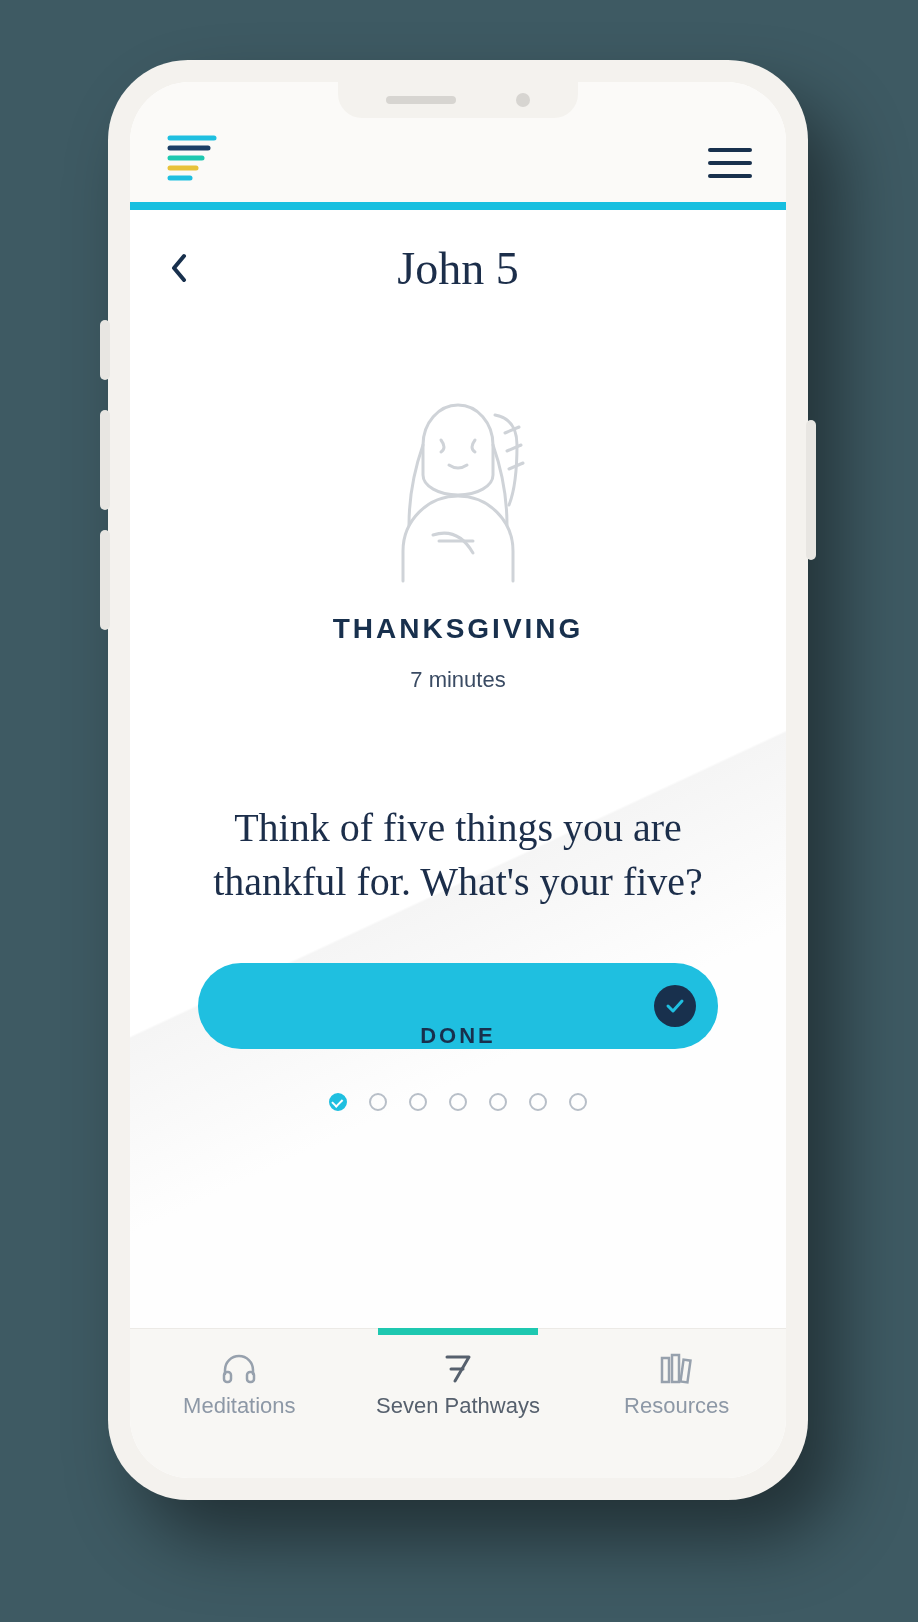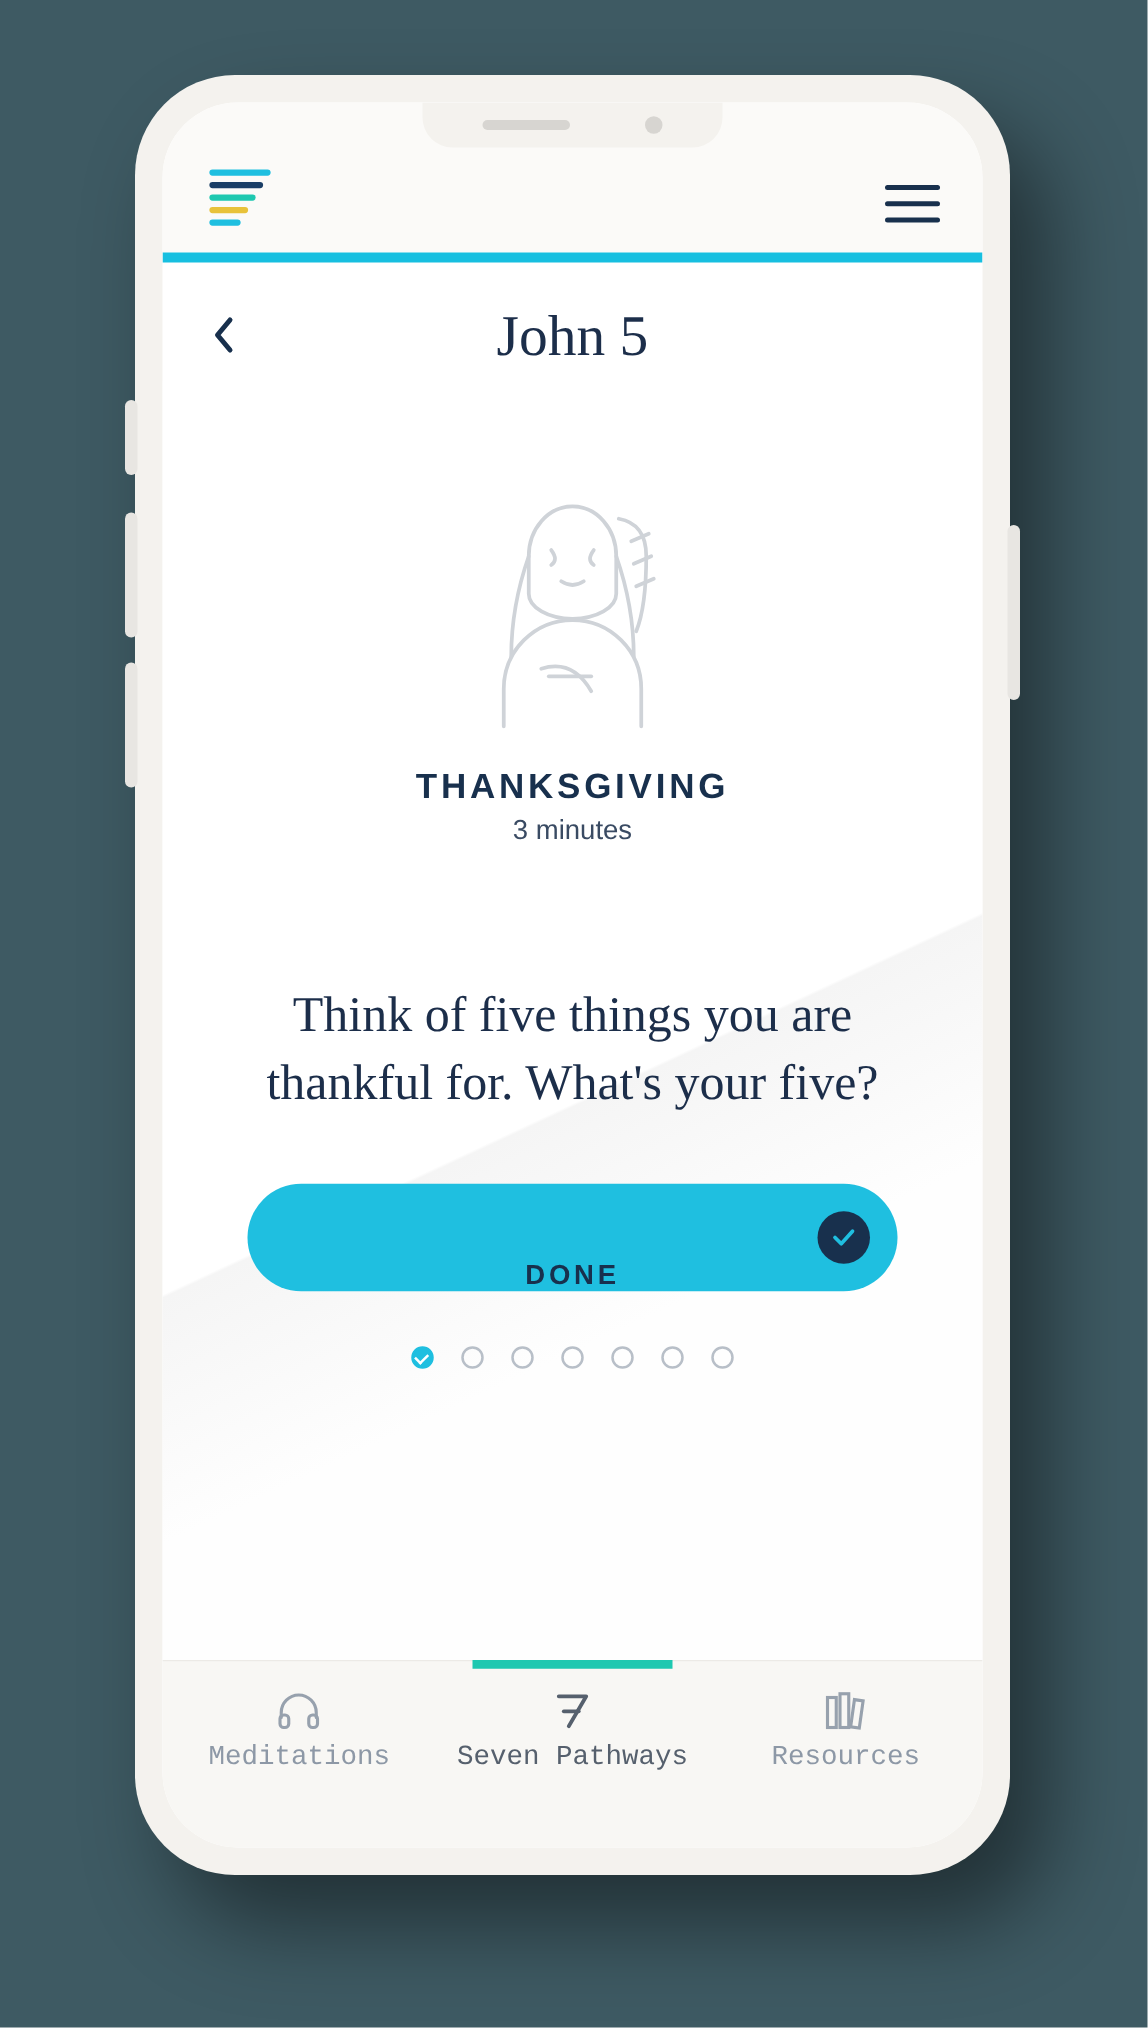--- a/index.html
+++ b/index.html
@@ -79,21 +79,21 @@
   .content {
     flex:1; display:flex; flex-direction:column; align-items:center;
     padding: 40px 46px 0; text-align:center;
     background: linear-gradient(155deg, #ffffff 0%, #ffffff 55%, #f5f5f5 55.2%, #fefefe 70%);
   }
   .illus { margin-top: 40px; margin-bottom: 28px; }
   .illus svg { display:block; }
 
   .kicker {
     font-size: 28px; letter-spacing: 3px; font-weight:800; color:#18304d;
-    margin-bottom: 6px;
+    margin-bottom: 22px;
   }
   .duration { font-size: 22px; color:#3a4b63; margin-bottom: 60px; }
   .prompt {
     font-family: Georgia, "Times New Roman", serif;
     font-size: 40px; line-height: 1.35; color:#1c2e4a;
     max-width: 500px; margin-bottom: 54px; margin-top: 48px;
   }
 
   .done-btn {
     width: 100%; max-width: 520px; height: 86px;
@@ -124,21 +124,21 @@
   
   .tabbar {
     height: 150px; background:#f8f7f4;
     display:flex; align-items:flex-start;
     border-top: 1px solid #eceae6;
   }
   .tab {
     flex:1; display:flex; flex-direction:column; align-items:center;
     padding-top:22px; gap:8px; cursor:pointer; position:relative;
   }
-  .tab-label { font-size:22px; color:#8d98a6;font-family:Liberation Mono, monospace; }
+  .tab-label { font-size:22px; color:#8d98a6; }
   .tab.active .tab-label { color:#56606d; }
   .tab.active::before {
     content:""; position:absolute; top:-1px; left:50%; transform:translateX(-50%);
     width:160px; height:7px; background:#1ec8b0;
   }
   .tab-icon { height:34px; display:flex; align-items:center; justify-content:center; color:#97a1ad; }
   .tab.active .tab-icon { color:#56606d; }
 </style>
 </head>
 <body>
@@ -196,21 +196,21 @@
           <path d="M70 150 q25 -8 40 18"></path>
           <path d="M76 156 l34 0"></path>
           <path d="M132 30 q22 4 22 30 q0 40 -8 60"></path>
           <path d="M142 48 l14 -6"></path>
           <path d="M144 66 l14 -6"></path>
           <path d="M146 84 l14 -6"></path>
         </svg>
       </div>
 
       <div class="kicker">THANKSGIVING</div>
-      <div class="duration">3 minutes</div>
+      <div class="duration">7 minutes</div>
       <div class="prompt">Think of five things you are thankful for. What's your five?</div>
 
       <button class="done-btn">
         <span>DONE</span>
         <span class="done-check">
           <svg width="20" height="16" viewBox="0 0 20 16">
             <polyline points="3,8 8,13 17,3" fill="none" stroke="#1fbfe0" stroke-width="3" stroke-linecap="round" stroke-linejoin="round"></polyline>
           </svg>
         </span>
       </button>

